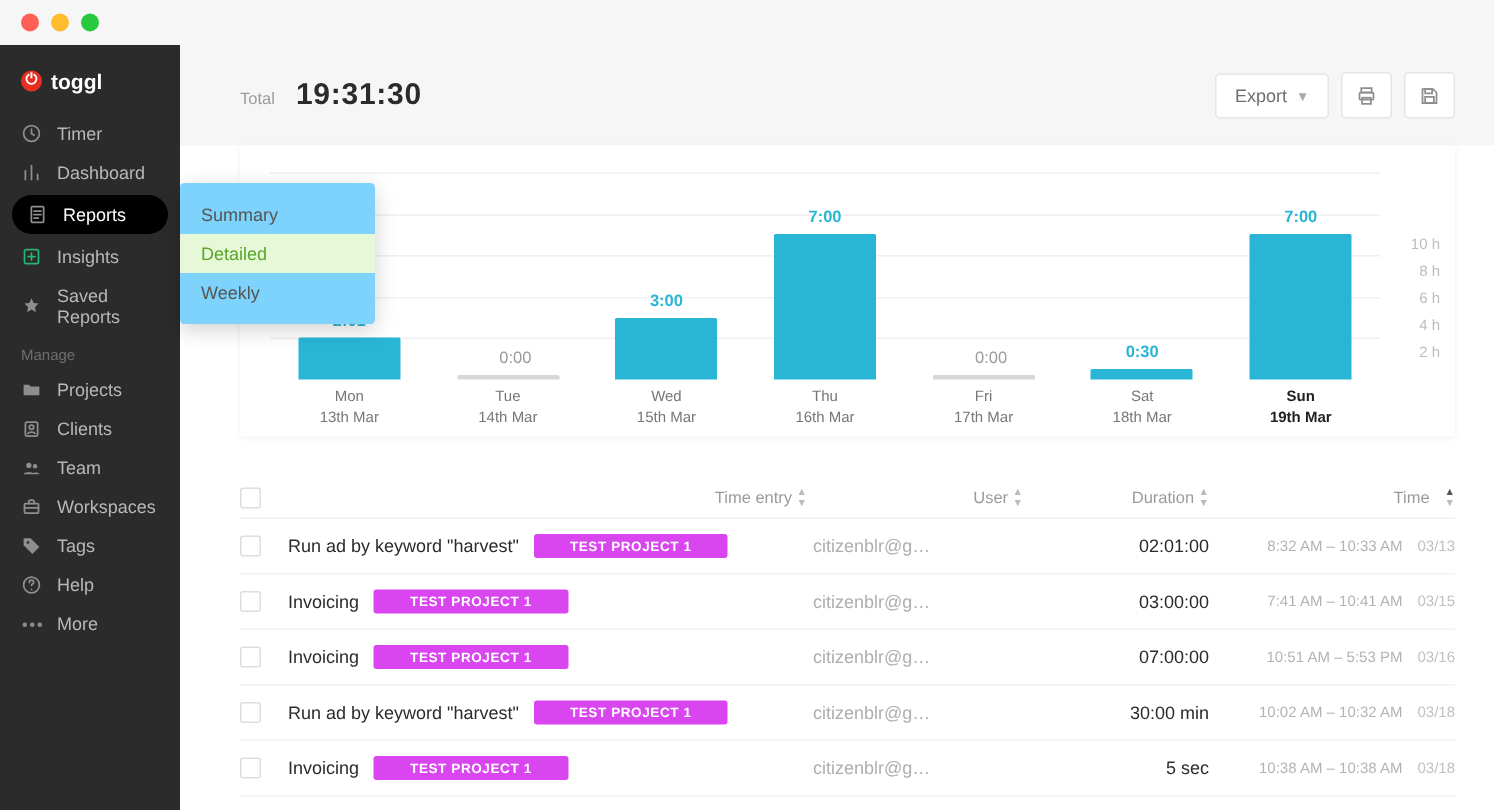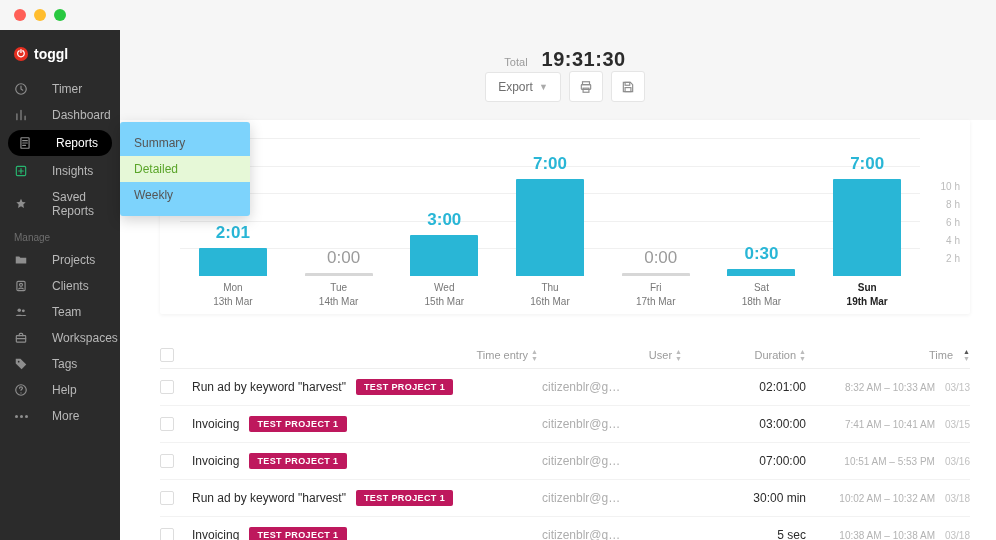--- a/index.html
+++ b/index.html
@@ -12,74 +12,74 @@
   .t-yellow { background: #ffbd2e; }
   .t-green { background: #28c840; }
 
   .app { display: flex; height: calc(100% - 30px); }
 
   
   .sidebar { width: 120px; background: #2b2b2b; color: #c9c9c9; padding: 0 0 10px 0; font-size: 12px; display: flex; flex-direction: column; }
   .logo-row { display: flex; align-items: center; gap: 6px; padding: 16px 12px 14px 14px; color: #fff; font-weight: 700; font-size: 14px; }
   .logo-dot { width: 14px; height: 14px; border-radius: 50%; background: #e52f20; display: flex; align-items: center; justify-content: center; color: #fff; font-size: 10px; line-height: 1; }
   .nav { display: flex; flex-direction: column; }
-  .nav-item { display: flex; align-items: center; gap: 24px; padding: 6px 12px 6px 14px; color: #b8b8b8; cursor: pointer; position: relative; }
+  .nav-item { display: flex; align-items: center; gap: 10px; padding: 6px 12px 6px 14px; color: #b8b8b8; cursor: pointer; position: relative; }
   .nav-item.insights-accent .icon { color: #27b56f; }
   .nav-item.active { background: #000; color: #fff; border-radius: 14px; margin: 2px 8px; padding-left: 10px; }
   .nav-item .icon { width: 14px; height: 14px; display: inline-flex; align-items: center; justify-content: center; color: #8e8e8e; }
   .nav-item .icon svg { width: 14px; height: 14px; }
   .nav-section { font-size: 10px; color: #6e6e6e; padding: 8px 14px 4px; }
 
   
   .submenu { position: absolute; left: 120px; top: 122px; width: 130px; background: #7dd3fc; border-radius: 3px; box-shadow: 0 4px 14px rgba(0,0,0,.18); padding: 8px 0; font-size: 12px; z-index: 10; }
   .submenu-item { padding: 6px 14px; color: #555; cursor: pointer; }
   .submenu-item.selected { background: #e6f8d7; color: #5aa52a; }
 
   
   .main { flex: 1; background: #fff; margin: 0 0 0 0; overflow: hidden; display: flex; flex-direction: column; }
   .main-wrap { padding: 0 26px 0 40px; }
 
-  .topbar { display: flex; align-items: center; justify-content: space-between; padding: 18px 0 18px 0; background: #f6f6f6; margin: 0 -26px 0 -40px; padding-left: 40px; padding-right: 26px; flex-direction: column; }
+  .topbar { display: flex; align-items: center; justify-content: space-between; padding: 18px 0 18px 0; background: #f6f6f6; margin: 0 -26px 0 -40px; padding-left: 40px; padding-right: 26px; }
   .total-block { display: flex; align-items: baseline; gap: 14px; }
   .total-label { font-size: 11px; color: #9b9b9b; }
   .total-value { font-size: 20px; font-weight: 600; color: #2b2b2b; letter-spacing: 0.5px; }
   .top-actions { display: flex; align-items: center; gap: 0; }
   .export-btn { display: flex; align-items: center; gap: 6px; font-size: 12px; color: #6e6e6e; border: 1px solid #e5e5e5; background: #fff; padding: 7px 12px; border-radius: 3px; cursor: pointer; }
   .icon-btn { width: 34px; height: 31px; border: 1px solid #e5e5e5; background: #fff; display: flex; align-items: center; justify-content: center; margin-left: 8px; border-radius: 3px; cursor: pointer; color: #8e8e8e; }
   .icon-btn svg { width: 14px; height: 14px; }
 
   
   .chart-card { background: #fff; border-radius: 2px; padding: 18px 10px 6px; margin-top: 0; box-shadow: 0 1px 4px rgba(0,0,0,0.06); }
   .chart { position: relative; height: 170px; }
   .chart-grid { position: absolute; left: 10px; right: 40px; top: 0; bottom: 32px; }
   .gridline { position: absolute; left: 0; right: 0; border-top: 1px solid #f0f0f0; }
   .yaxis { position: absolute; right: 0; top: 0; bottom: 32px; width: 36px; display: flex; flex-direction: column; justify-content: space-between; font-size: 10px; color: #bcbcbc; padding-top: 2px; margin-top: 48px; }
   .yaxis div { text-align: right; height: 0; }
   .bars { position: absolute; left: 10px; right: 40px; top: 0; bottom: 32px; display: flex; align-items: flex-end; }
   .bar-col { flex: 1; display: flex; flex-direction: column; align-items: center; justify-content: flex-end; position: relative; height: 100%; }
   .bar { width: 68px; background: #29b6d6; border-radius: 1px 1px 0 0; position: relative; }
   .bar.zero { height: 3px; background: #d7d7d7; }
-  .bar-label { font-size: 17px; font-weight: 700; color: #29b6d6; margin-bottom: 5px; }
+  .bar-label { font-size: 11px; font-weight: 700; color: #29b6d6; margin-bottom: 5px; }
   .bar-label.zero { color: #9b9b9b; font-weight: 400; margin-left: 10px; }
   .xaxis { position: absolute; left: 10px; right: 40px; bottom: 0; display: flex; }
   .x-col { flex: 1; text-align: center; font-size: 10px; color: #777; line-height: 1.35; }
   .x-col.bold { font-weight: 700; color: #222; }
 
   
   .table { margin-top: 28px; }
   .thead, .trow { display: grid; grid-template-columns: 28px 1fr 140px 120px 160px; align-items: center; column-gap: 4px; }
   .thead { font-size: 11px; color: #9b9b9b; padding: 6px 0; border-bottom: 1px solid #eee; }
   .th { display: flex; align-items: center; gap: 3px; cursor: pointer; justify-content: flex-end; }
   .th.right { justify-content: flex-end; }
   .sort { display: inline-flex; flex-direction: column; line-height: 1; font-size: 7px; color: #bbb; gap: 0; }
   .trow { font-size: 12px; padding: 10px 0; border-bottom: 1px solid #f2f2f2; }
   .cb { width: 14px; height: 14px; border: 1px solid #ddd; border-radius: 2px; background: #fff; cursor: pointer; justify-self: start; }
   .entry-cell { display: flex; align-items: center; gap: 10px; }
   .entry-title { color: #2b2b2b; }
-  .proj-badge { background: #be185d; color: #fff; font-size: 9px; font-weight: 700; letter-spacing: 0.4px; padding: 3px 8px; border-radius: 2px; text-transform: uppercase; white-space: nowrap; }
+  .proj-badge { background: #d946ef; color: #fff; font-size: 9px; font-weight: 700; letter-spacing: 0.4px; padding: 3px 24px; border-radius: 2px; text-transform: uppercase; white-space: nowrap; }
   .user-cell { color: #aeaeae; font-size: 12px; }
   .dur-cell { text-align: right; color: #2b2b2b; font-weight: 500; }
   .time-cell { display: flex; align-items: center; justify-content: flex-end; gap: 10px; color: #b3b3b3; font-size: 10px; }
   .time-cell .date { color: #c1c1c1; }
   .time-th-inner { display: flex; align-items: center; gap: 10px; }
   .dots-icon { display: inline-flex; gap: 2px; }
   .dots-icon span { width: 3px; height: 3px; border-radius: 50%; background: #8e8e8e; }
 </style>
 </head>
 <body>

